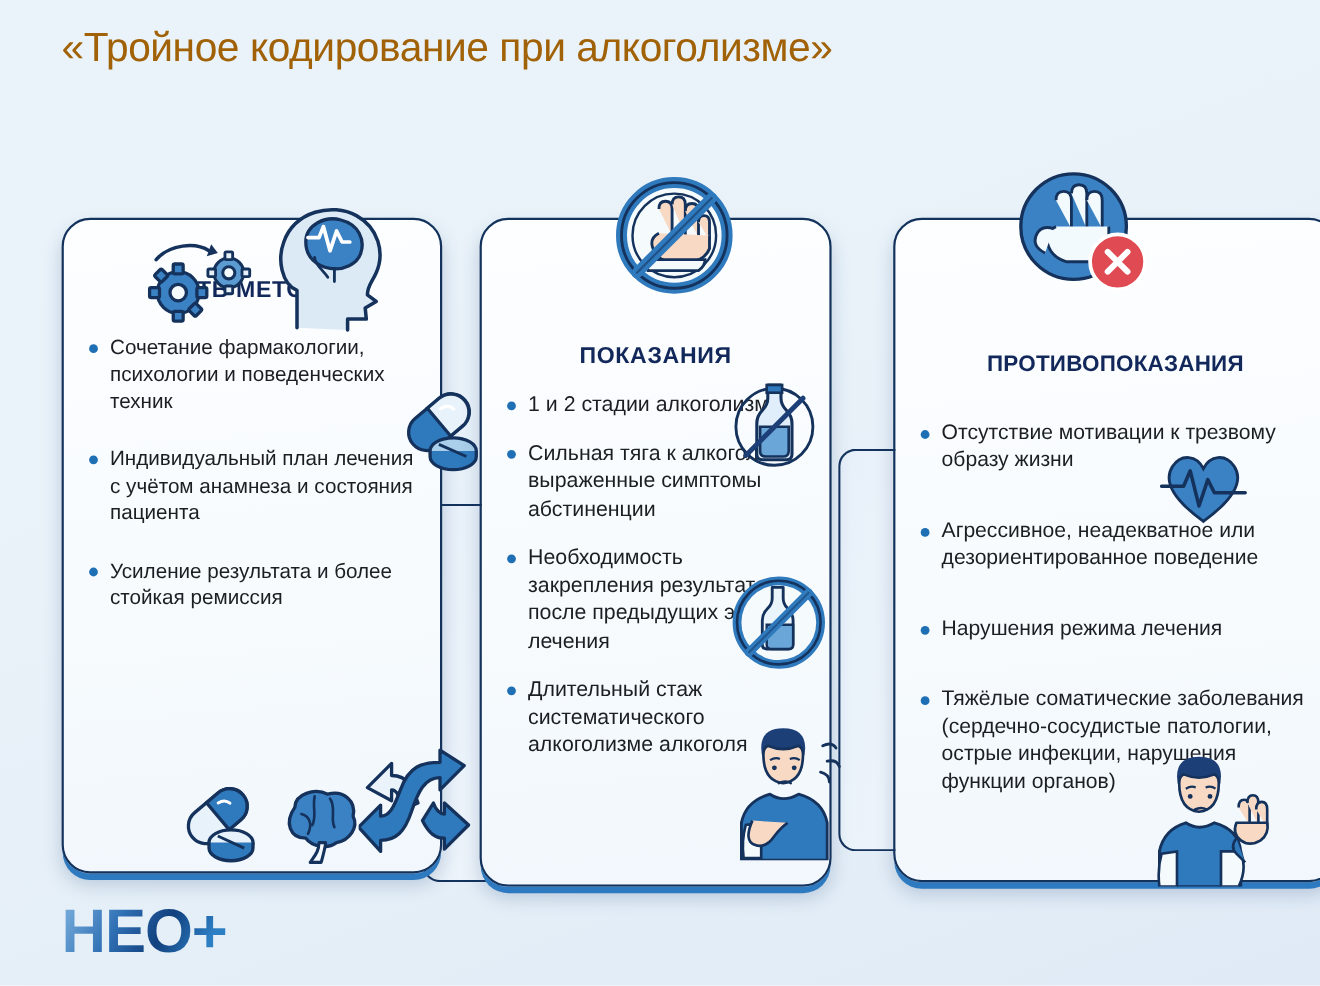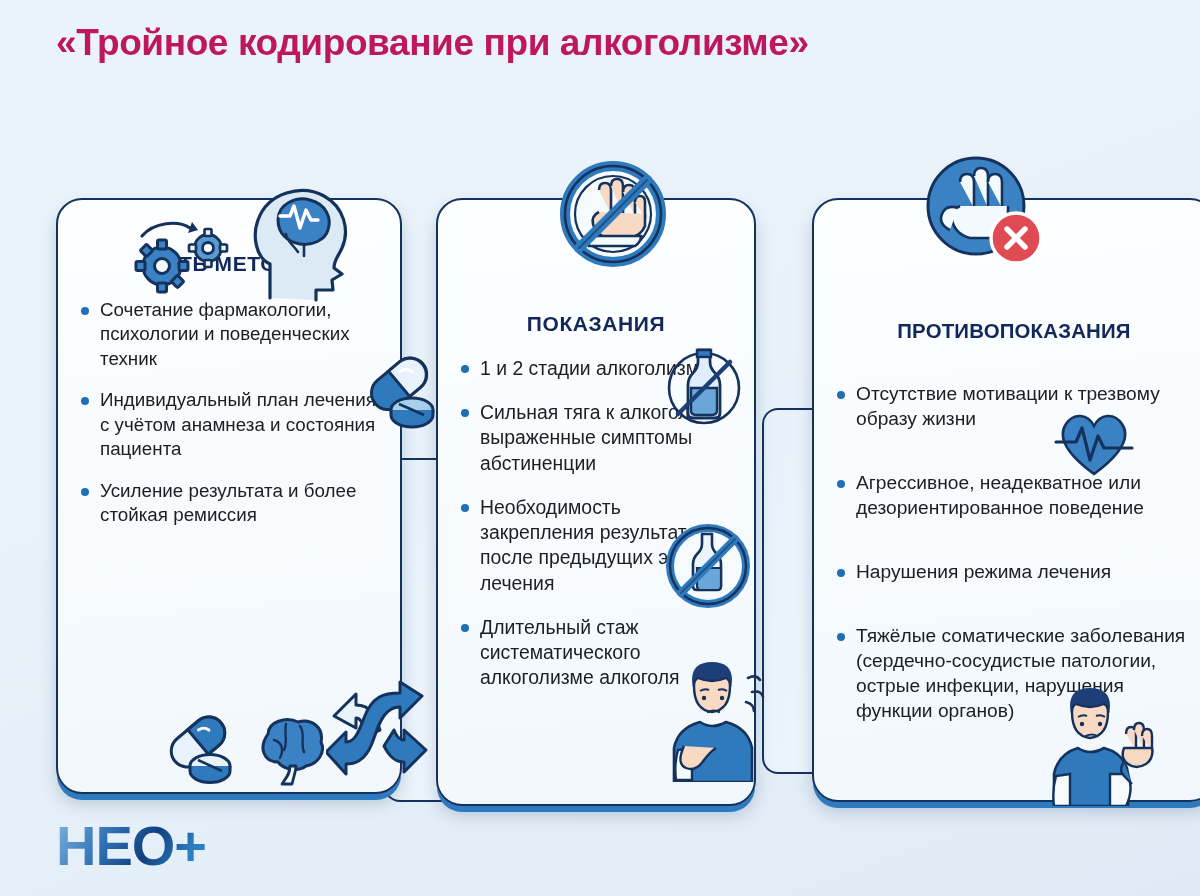--- a/index.html
+++ b/index.html
@@ -8,22 +8,22 @@
     font-family: "Liberation Sans", sans-serif;
     background: linear-gradient(160deg,#eaf3fa 0%,#e9f2f9 40%,#e4eef7 75%,#dfeaf6 100%);
     overflow:hidden;
     position:relative;
   }
 
   
   .header { padding: 22px 0 0 56px; }
   .title {
     font-size: 37px;
-    font-weight: 700;
-    color: #be185d;
+    font-weight: 400;
+    color: #a16207;
     letter-spacing: -0.4px;
     line-height: 1.15;
     white-space: nowrap;
   }
   .subtitle {
     margin-top: 16px;
     font-size: 22.5px;
     color: #20262e;
     line-height: 1.33;
     font-weight: 400;
@@ -84,21 +84,21 @@
     font-weight:500;
   }
   ul.bullets li::before {
     content:"";
     position:absolute;
     left:1px; top:9px;
     width:8px; height:8px;
     border-radius:50%;
     background:#1f6fb5;
   }
-  .c1 ul.bullets li { font-size:18.8px; }
+  .c1 ul.bullets li { font-size:18.8px;margin-top:28px; }
   .c2 ul.bullets { margin-top:20px; }
   .c2 ul.bullets li { font-size:19.4px; margin-bottom:19px; }
   .c3 ul.bullets { margin-top:20px; }
   .c3 ul.bullets li { font-size:19.2px; margin-bottom:21px;margin-top:39px; }
 
   
   .ic { position:absolute; }
 
   .ic-head-brain { left:180px; top:-22px; }
   .ic-gears     { left:70px;  top:14px; }

